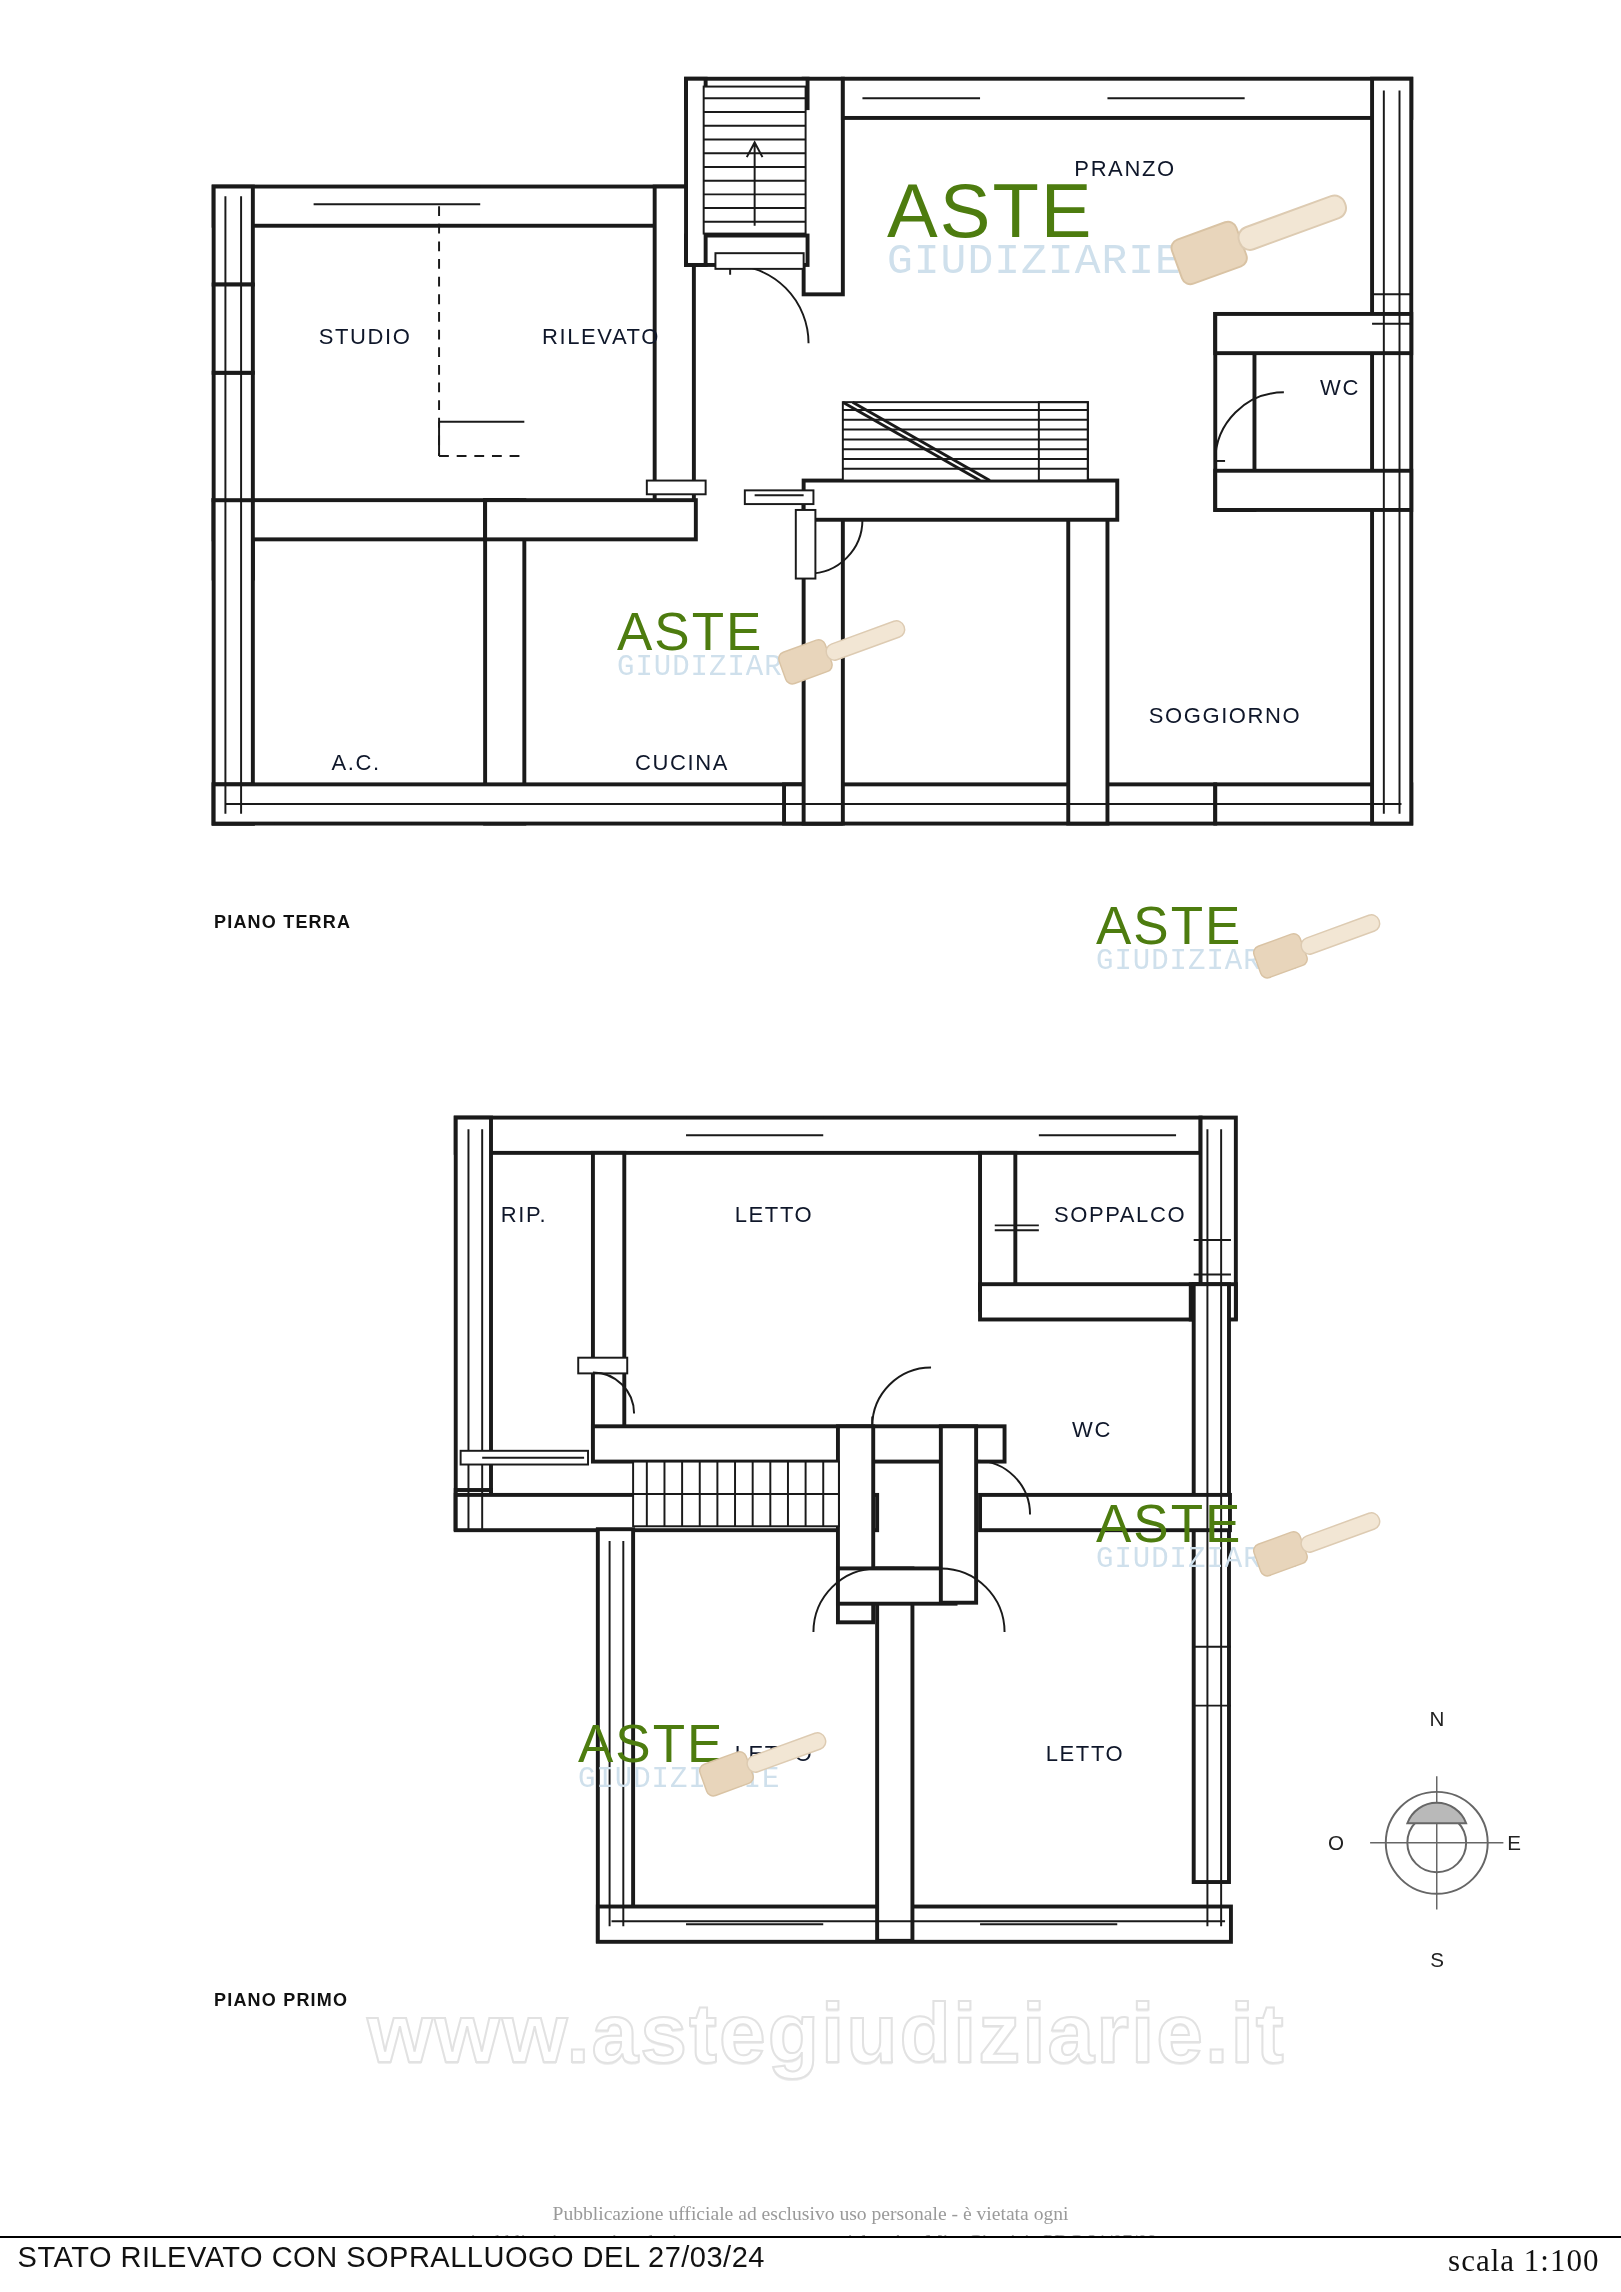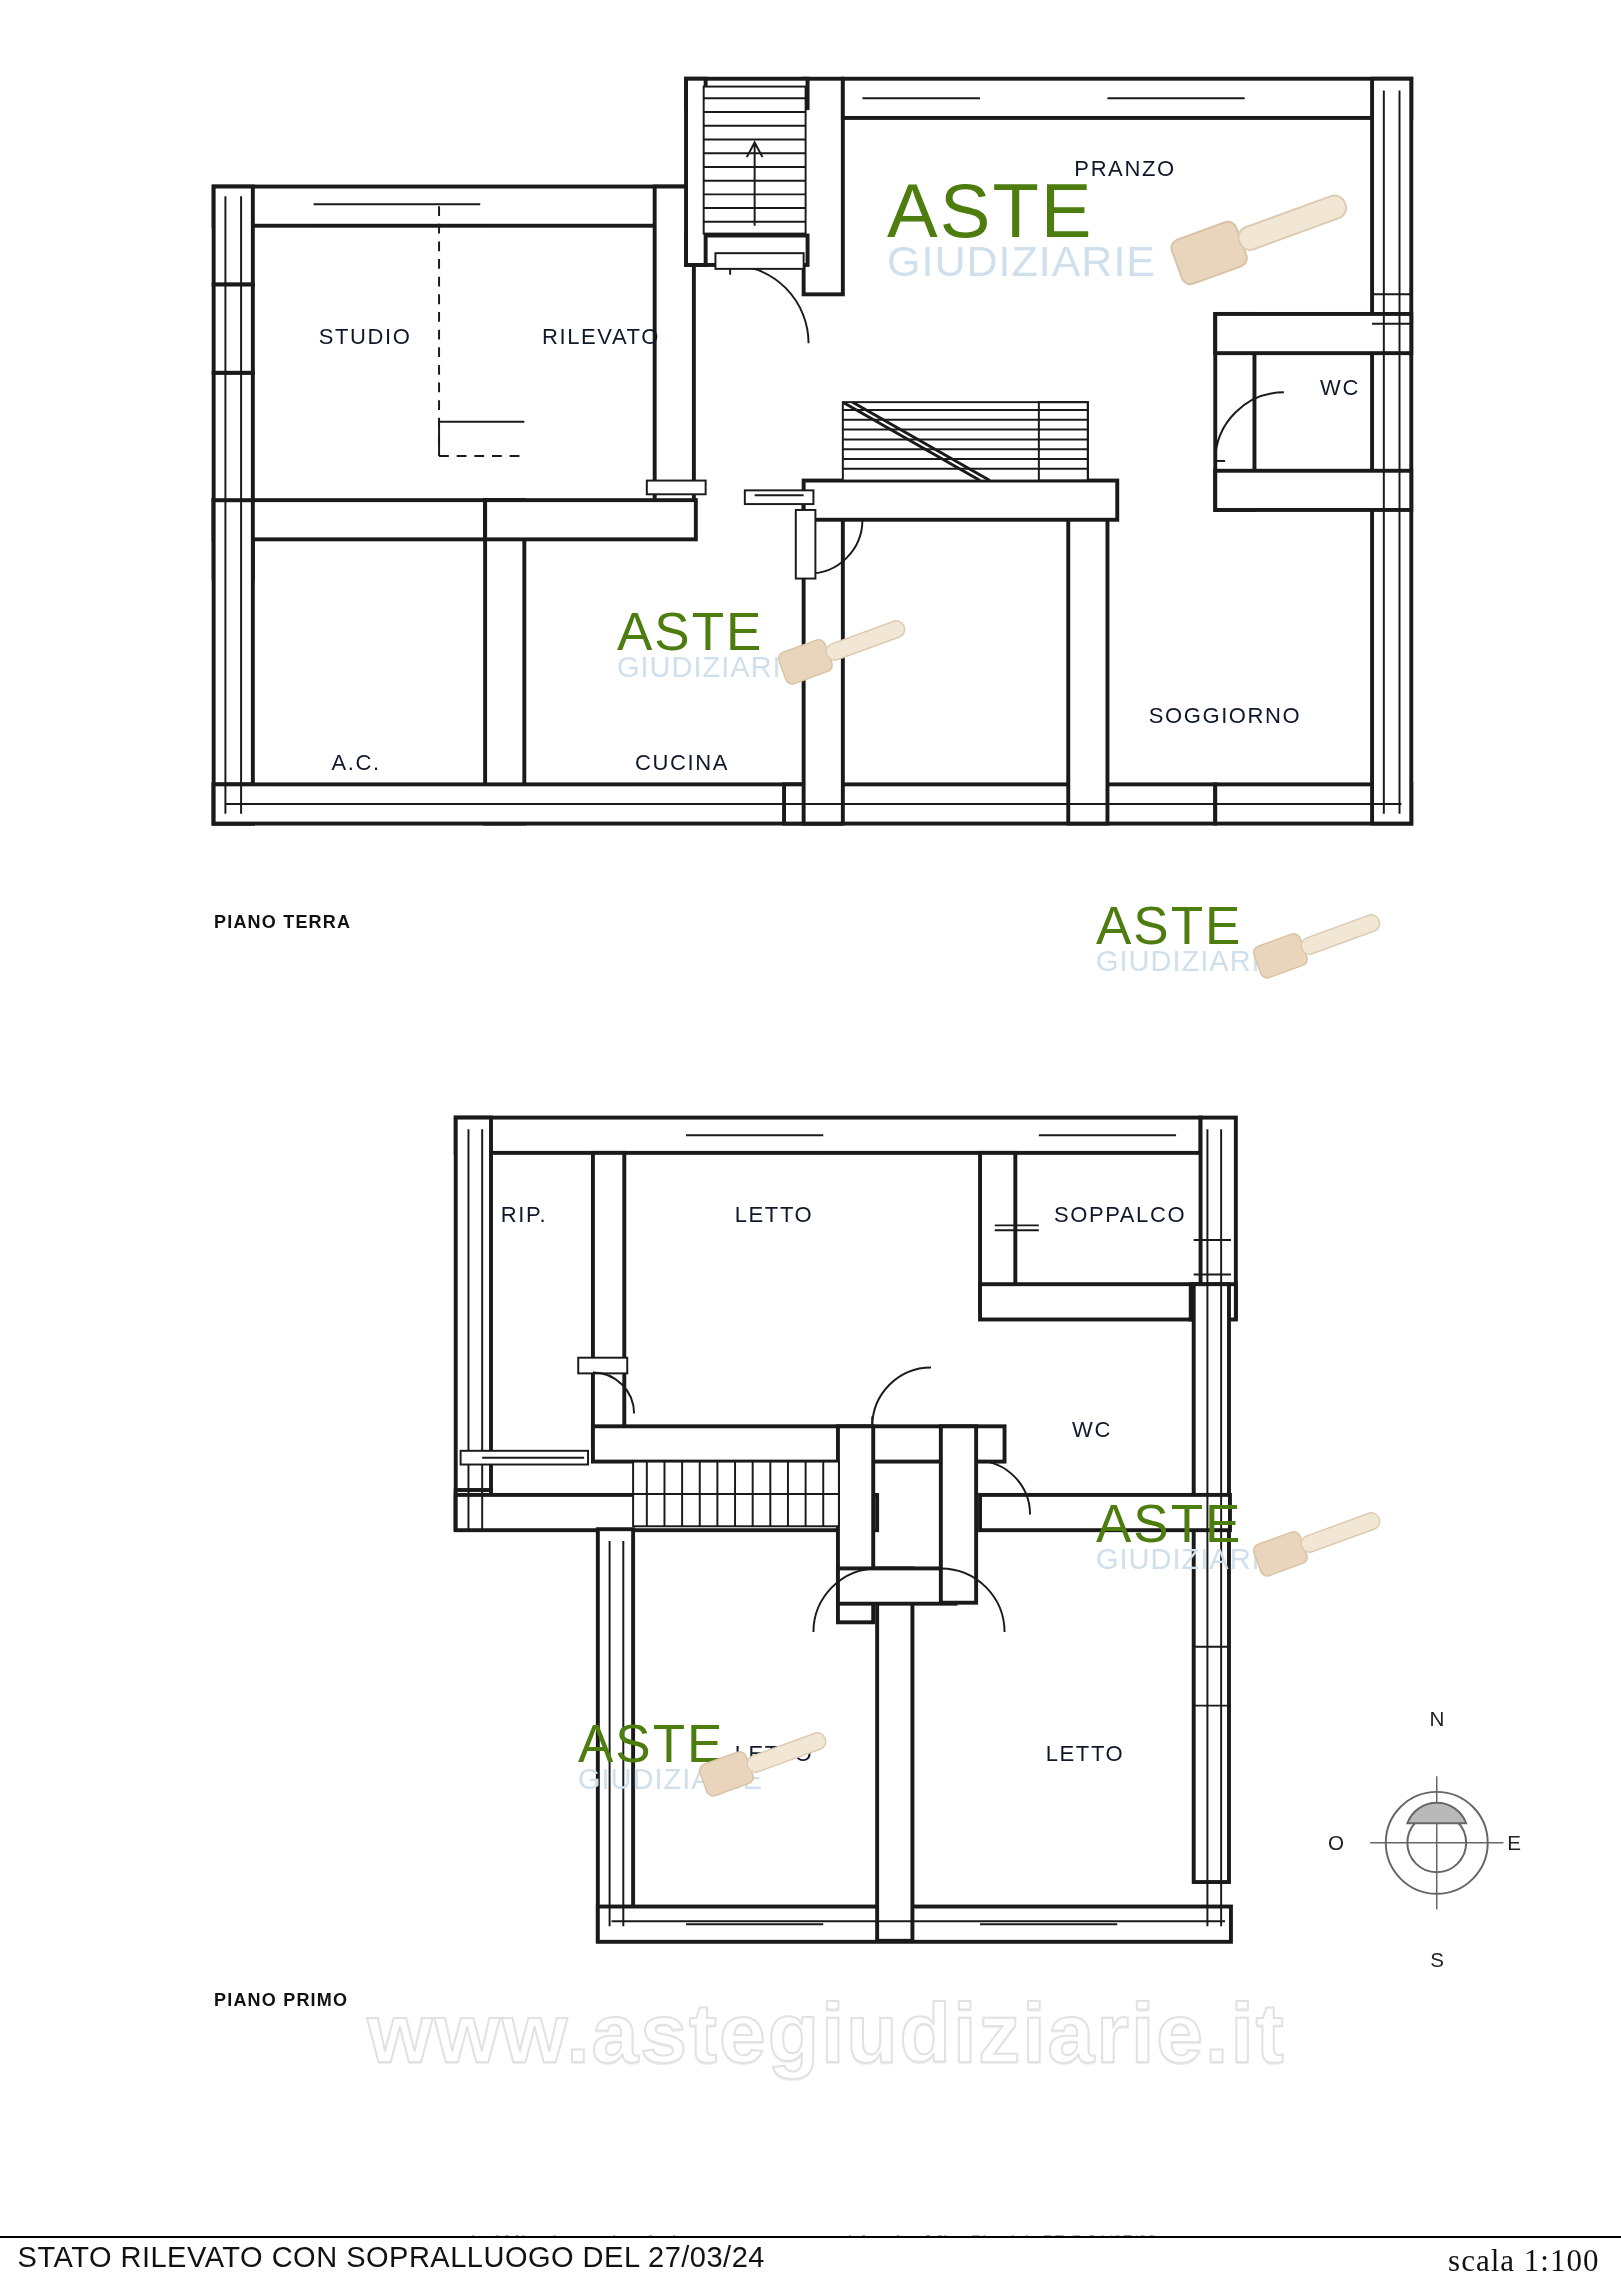--- a/index.html
+++ b/index.html
@@ -50,21 +50,21 @@
     user-select: none;
   }
   .wm .line1 {
     font-family: "Liberation Sans", sans-serif;
     color: #4d7c0f;
     font-weight: 400;
     letter-spacing: 2px;
     line-height: 0.92;
   }
   .wm .line2 {
-    font-family: Liberation Sans, sans-serif;
+    font-family: Liberation Mono, monospace;
     color: #cfe0ec;
     font-weight: 400;
     letter-spacing: 1px;
     line-height: 1;
   }
   .gavel {
     position: absolute;
     pointer-events: none;
   }
   .bigwm {
@@ -363,20 +363,21 @@
   </div>
   <svg class="gavel" style="left:686px; top:1715px;" width="157" height="93" viewBox="0 0 160 95" xmlns="http://www.w3.org/2000/svg">
     <g transform="rotate(-20 80 47)">
       <rect x="14" y="29" width="50" height="34" rx="7" fill="#e8d5bb" stroke="#d9c3a4" stroke-width="1.5"></rect>
       <rect x="62" y="38" width="84" height="17" rx="8" fill="#f2e6d4" stroke="#ddcbb2" stroke-width="1.5"></rect>
     </g>
   </svg>
 
   <div class="bigwm" style="top:1985px;padding-left:16px;">www.astegiudiziarie.it</div>
 
+  <div class="disclaimer" style="top:2200px;">Pubblicazione ufficiale ad esclusivo uso personale - è vietata ogni</div>
   <div class="disclaimer" style="top:2228px;">ripubblicazione o riproduzione a scopo commerciale - Aut.Min. Giustizia PDG 21/07/09</div>
 
   <div class="footer-bar"></div>
   <div class="footer-left">STATO RILEVATO CON SOPRALLUOGO DEL 27/03/24</div>
   <div class="footer-right">scala  1:100</div>
 
 </div>
 
 
 </body></html>

